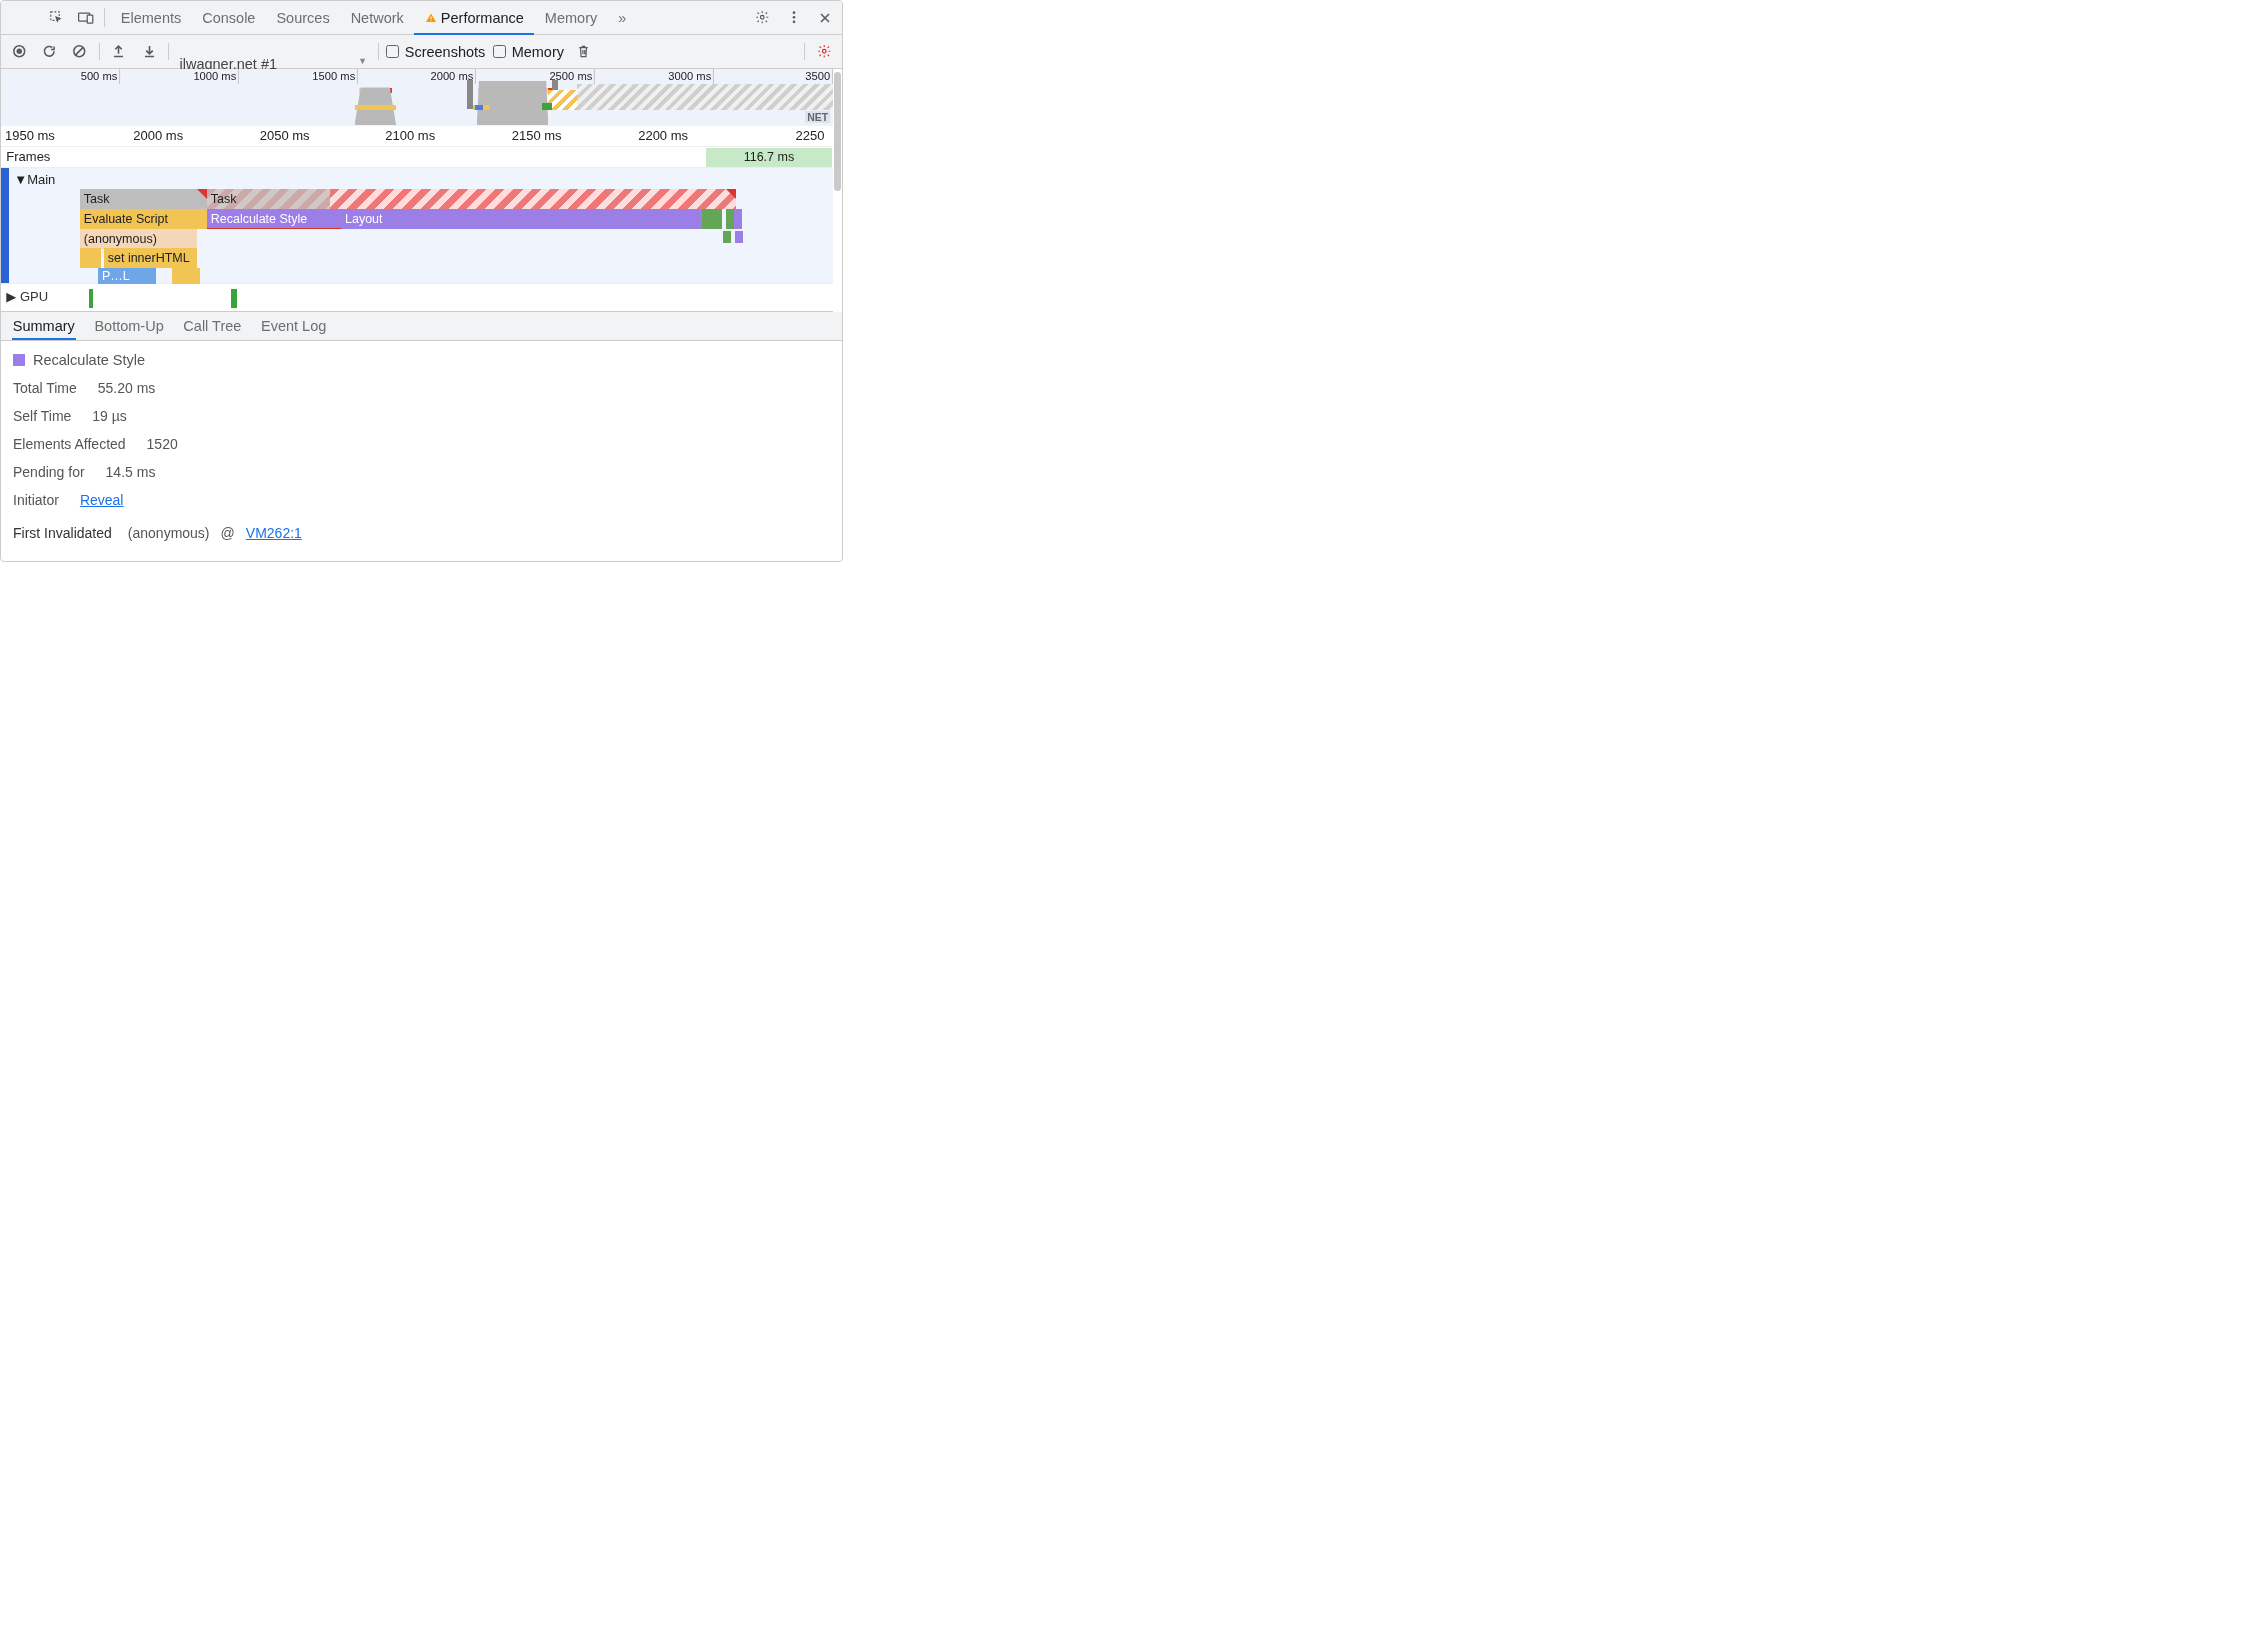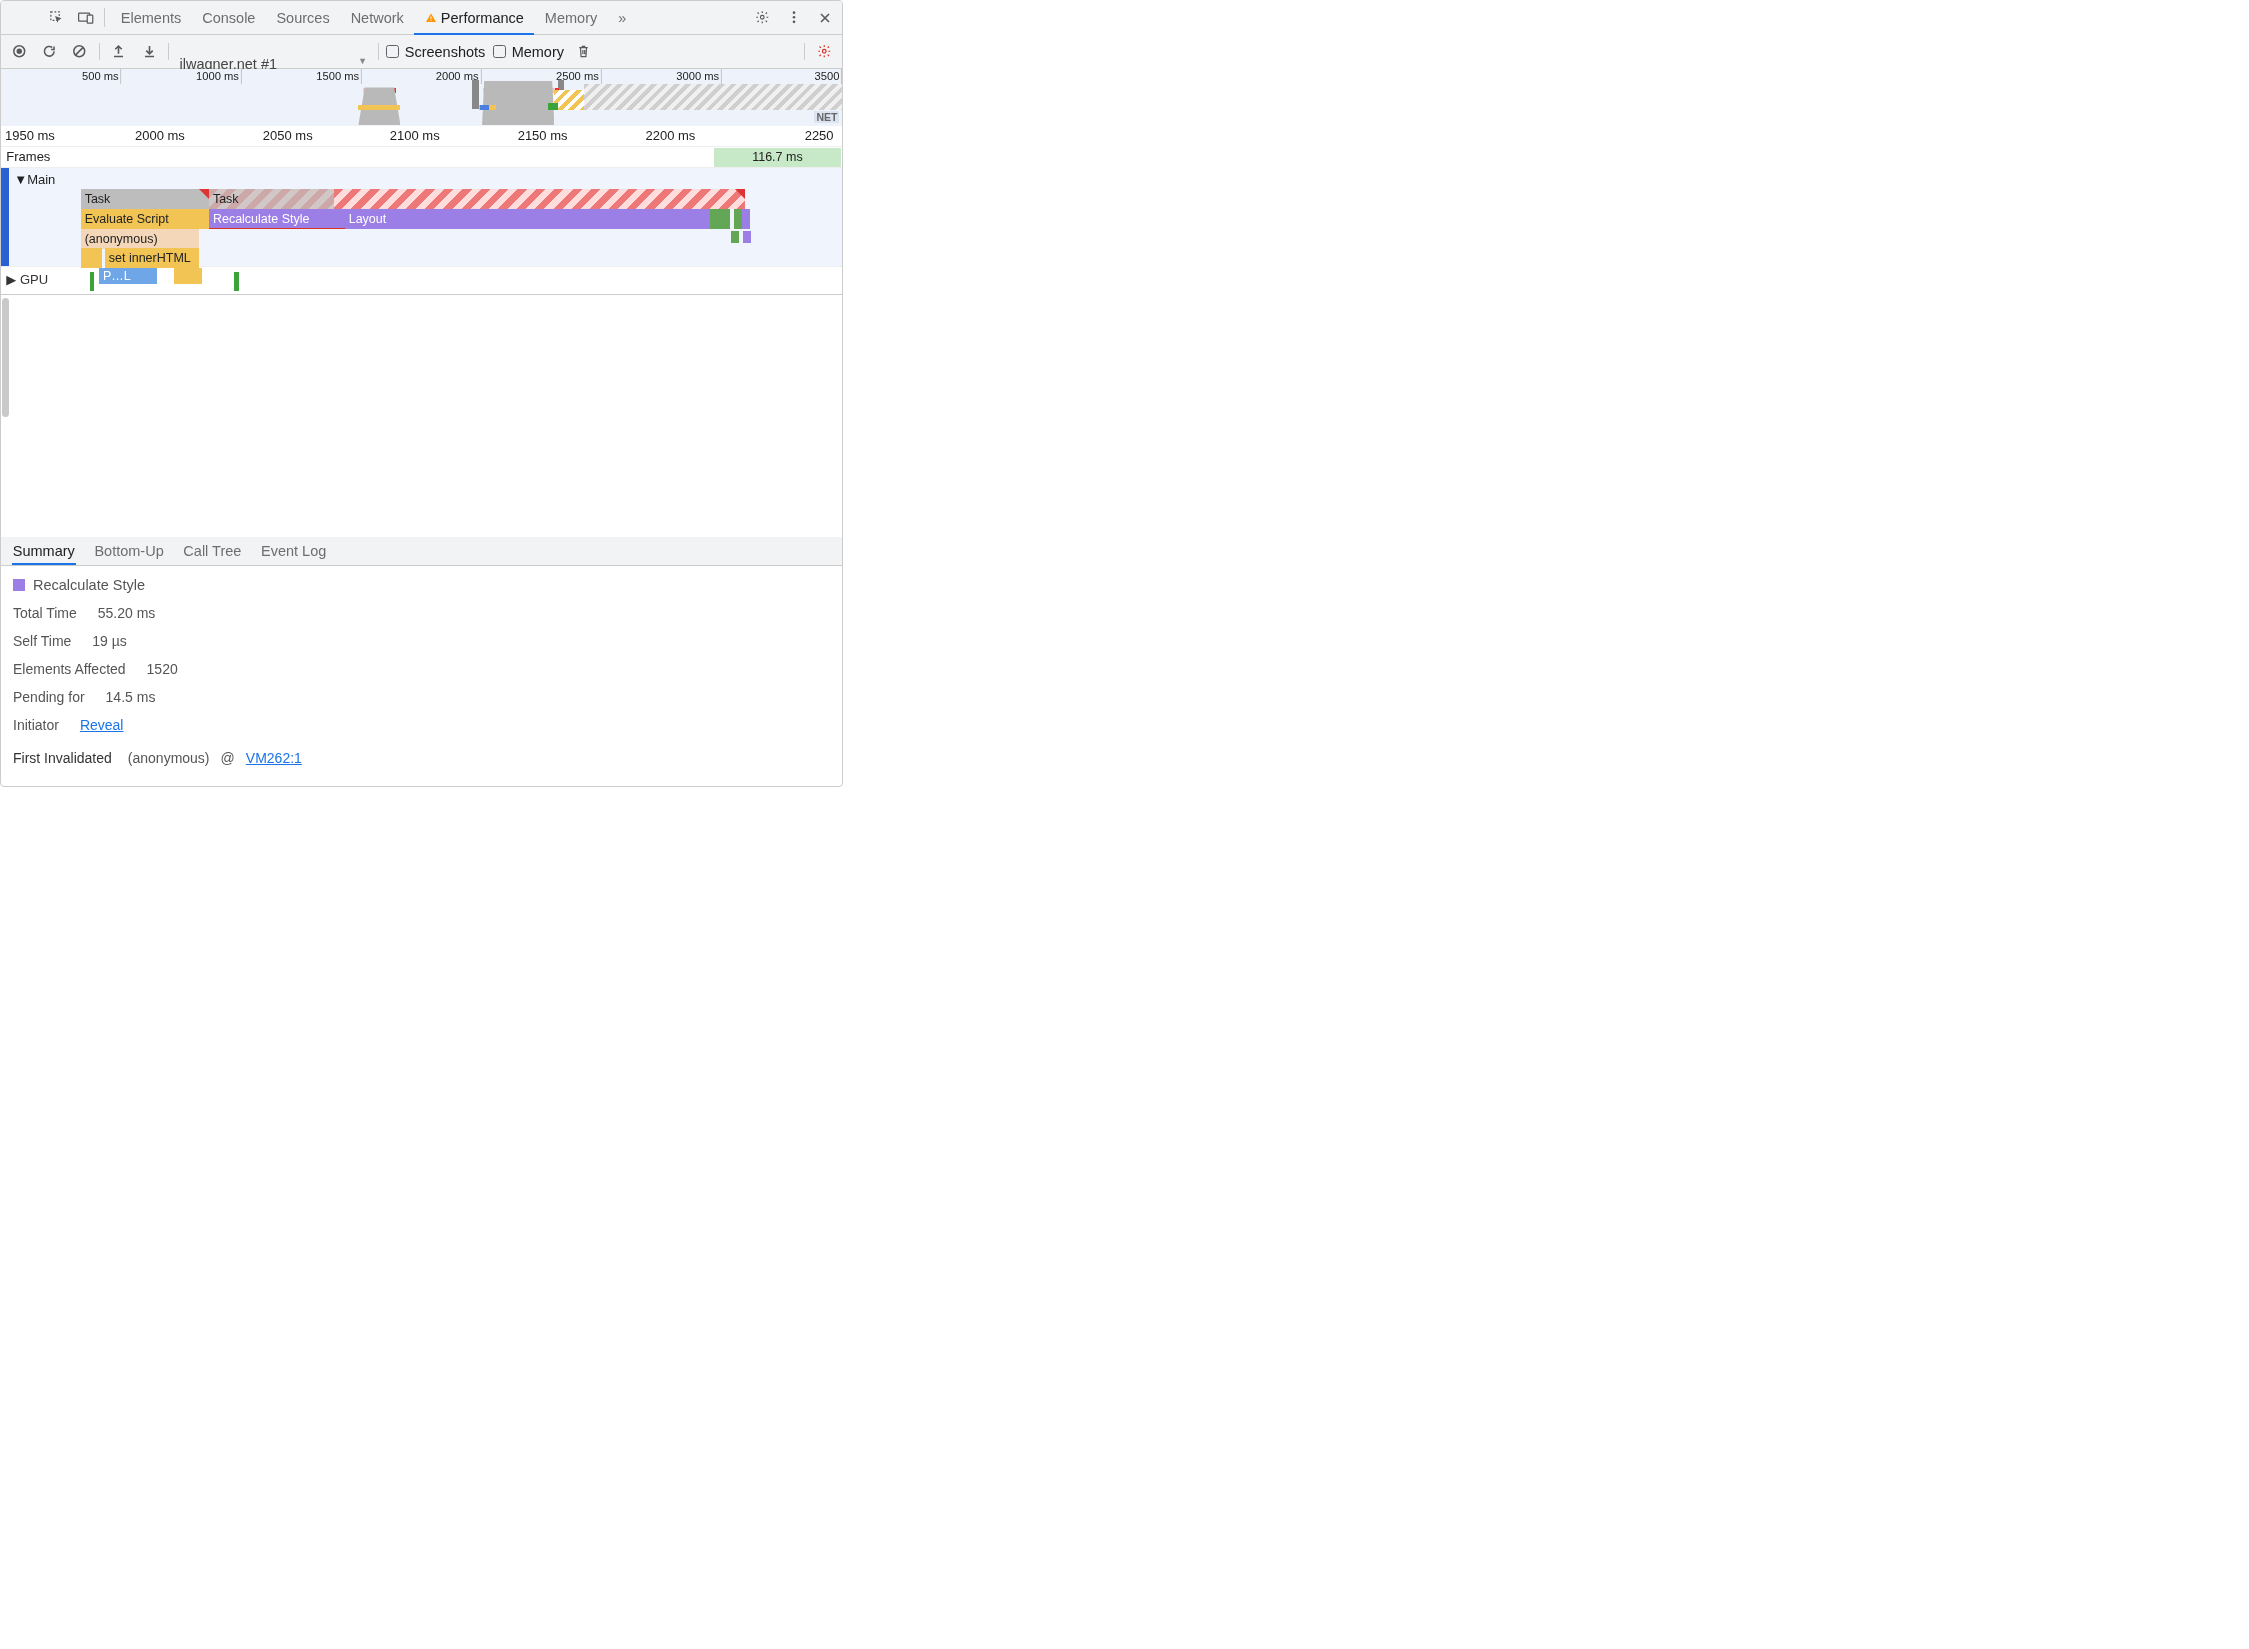--- a/index.html
+++ b/index.html
@@ -70,21 +70,21 @@
   .d-tick.right{transform:translateX(-100%);}
 
   
   .lane{position:relative;height:21px;border-bottom:0.7px solid #eee;}
   .lane .hdr{position:absolute;left:5.3px;top:2px;font-size:13px;color:#222;}
   .frame-chip{position:absolute;top:1.3px;height:18.4px;background:var(--light-green-frame);display:flex;align-items:center;justify-content:center;font-size:12.5px;color:#222;}
 
   
   .flame-wrap{position:relative;border-bottom:0.7px solid #eee;display:flex;}
   .blue-gutter{width:8px;background:#2a62d6;}
-  .flame{position:relative;flex:1;background:#f0f5fd;height:98px;}
+  .flame{position:relative;flex:1;background:#f0f5fd;height:115px;}
   .main-lane-label{position:absolute;left:5.3px;top:4px;font-size:13px;color:#222;}
   .bar{position:absolute;top:0;height:20px;display:flex;align-items:center;padding:0 4px;font-size:12.5px;color:#222;overflow:hidden;white-space:nowrap;}
   .row1{top:21px;} .row2{top:41px;} .row3{top:61px;} .row4{top:80px;} .row5{top:100px;}
   .c-gray{background:#bdbdbd;}
   .c-yellow{background:var(--yellow);}
   .c-peach{background:#f4d7b9;}
   .c-blue{background:#6ea6e8;color:#fff;}
   .c-purple{background:var(--purple);color:#fff;}
   .c-green{background:var(--green-dark);}
   .red-stripe{background:repeating-linear-gradient(135deg,#e77 0 6.6px,#fdd 6.6px 13px);}
@@ -113,21 +113,21 @@
   .s-fi{display:flex;align-items:center;gap:16px;font-size:14px;margin-top:17px;}
   .mono{font-family:ui-monospace,Menlo,Consolas,monospace;}
 
   
   svg{display:block;}
 
   
   .scroll-stub{width:9.2px;height:calc(57px + 21px + 21px + 115px + 28px);background:#fff;}
   .scroll-stub .thumb{width:6.6px;height:119px;background:#c9c9c9;border-radius:4px;margin:2.6px auto 0;}
 
-  .central{display:flex;flex-direction:column;}
+  .central{display:flex;}
   .central-main{flex:1;}
 
 </style>
 </head>
 <body>
 
 <div class="shell">
 
   <div class="tabbar">
     <div class="iconbtn">

